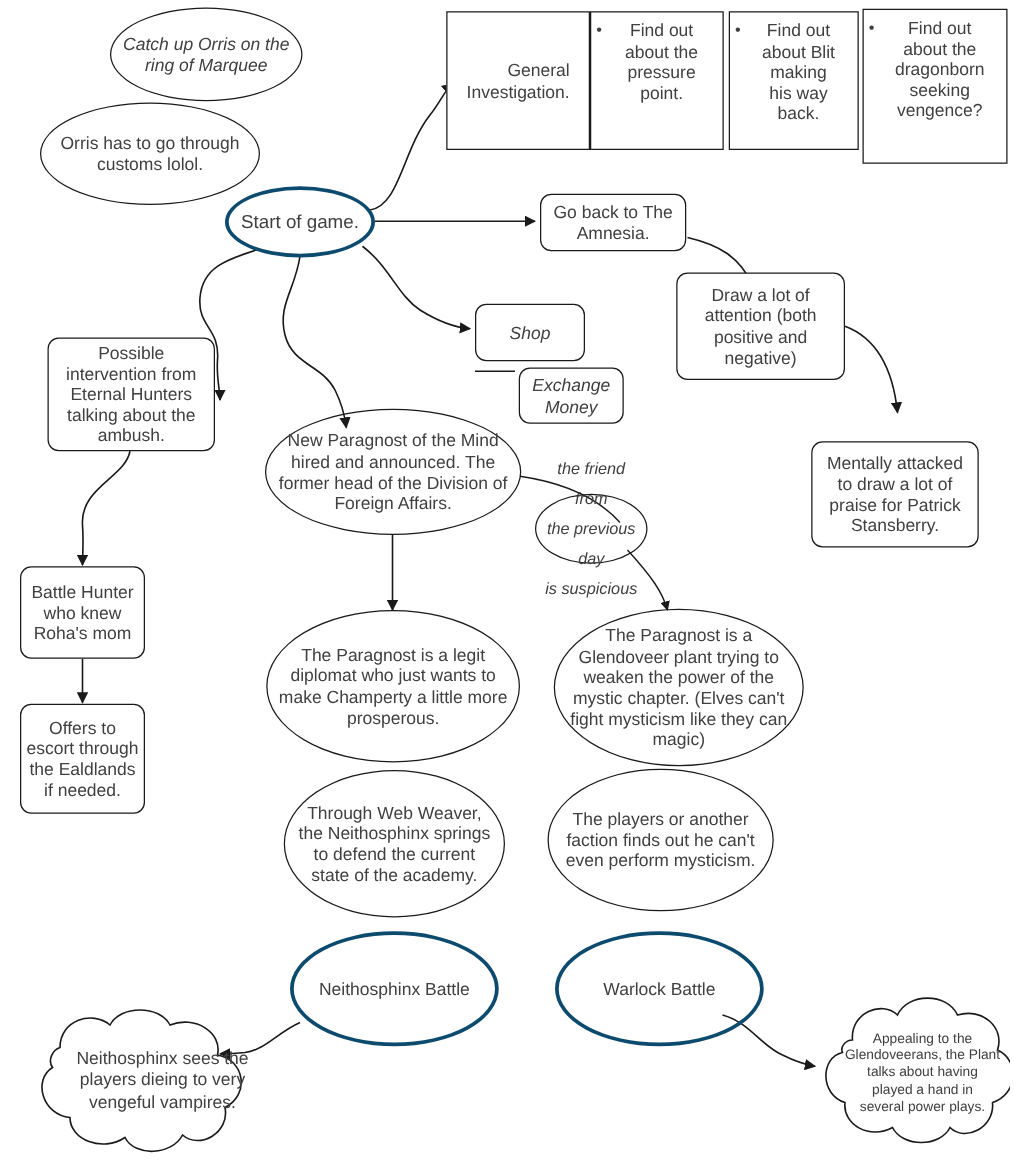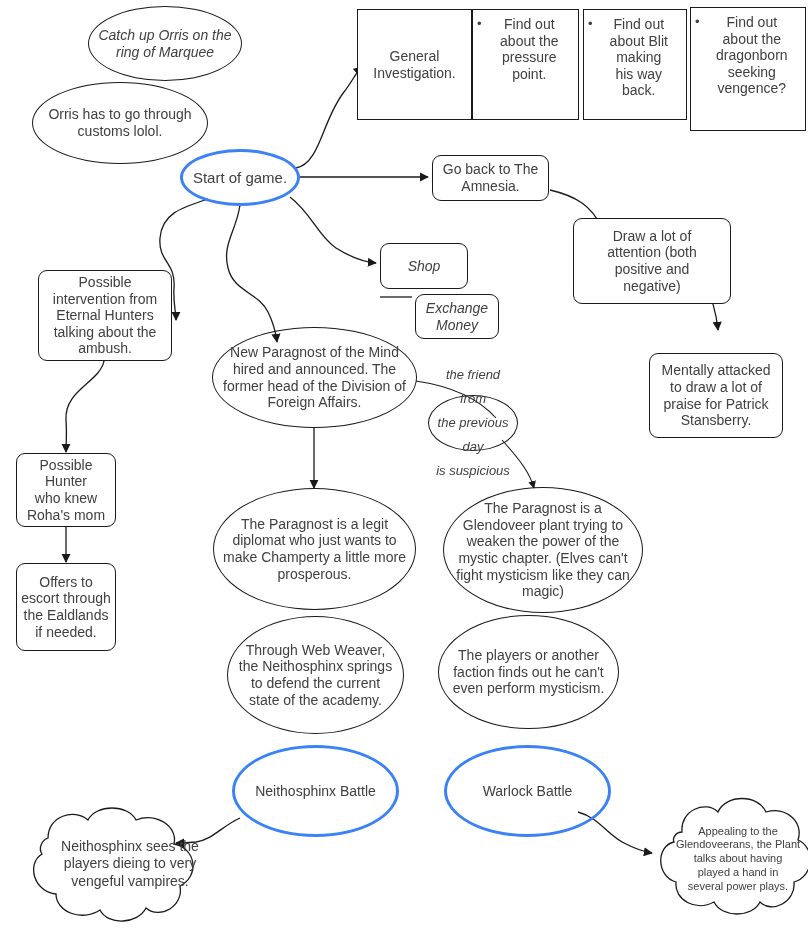--- a/index.html
+++ b/index.html
@@ -34,33 +34,34 @@
     justify-content: center;
     text-align: center;
     color: #404040;
     line-height: 1.18;
     white-space: pre-line;
     padding: 2px 4px;
   }
   .rect {
     border: 1px solid #1a1a1a;
     background: #ffffff;
+    text-align: right;
   }
   .rrect {
     border: 1px solid #1a1a1a;
     border-radius: 9px;
     background: #ffffff;
   }
   .ellipse {
     border: 1px solid #1a1a1a;
     border-radius: 50%;
     background: transparent;
   }
   .ellipse-bold {
-    border: 3px solid #3b82f6;
+    border: 3px solid #0c4a6e;
     border-radius: 50%;
     background: transparent;
   }
   .italic { font-style: italic; }
   .fs15 { font-size: 15px; }
   .fs14 { font-size: 14px; }
   .fs11 { font-size: 11px; }
   .fs9  { font-size: 13px; line-height: 1.85; font-style: italic; }
   .bullet-cell {
     align-items: flex-start;
@@ -181,42 +182,42 @@
 about the
 dragonborn
 seeking
 vengence?</span>
     </div>
   </div>
 
   <div class="node rrect fs14" style="left:432px; top:155px; width:117px; height:46px;">Go back to The
 Amnesia.</div>
 
-  <div class="node rrect fs14" style="left:573px; top:218px; width:158px; height:86px;">Draw a lot of
+  <div class="node rrect fs14" style="left:541px; top:218px; width:135px; height:86px;">Draw a lot of
 attention (both
 positive and
 negative)</div>
 
   <div class="node rrect fs14" style="left:649px; top:353px; width:134px; height:85px;">Mentally attacked
 to draw a lot of
 praise for Patrick
 Stansberry.</div>
 
   <div class="node rrect fs14 italic" style="left:380px; top:243px; width:88px; height:46px;">Shop</div>
 
   <div class="node rrect fs14 italic" style="left:415px; top:274px; width:84px; height:45px;margin-top:20px;">Exchange
 Money</div>
 
   <div class="node rrect fs14" style="left:38px; top:270px; width:134px; height:91px;">Possible
 intervention from
 Eternal Hunters
 talking about the
 ambush.</div>
 
-  <div class="node rrect fs14" style="left:16px; top:453px; width:100px; height:74px;">Possible Hunter
+  <div class="node rrect fs14" style="left:16px; top:453px; width:100px; height:74px;">Battle Hunter
 who knew
 Roha's mom</div>
 
   <div class="node rrect fs14" style="left:16px; top:563px; width:100px; height:88px;">Offers to
 escort through
 the Ealdlands
 if needed.</div>
 
   <div class="node ellipse fs14" style="left:212px; top:327px; width:205px; height:101px;">New Paragnost of the Mind
 hired and announced. The

